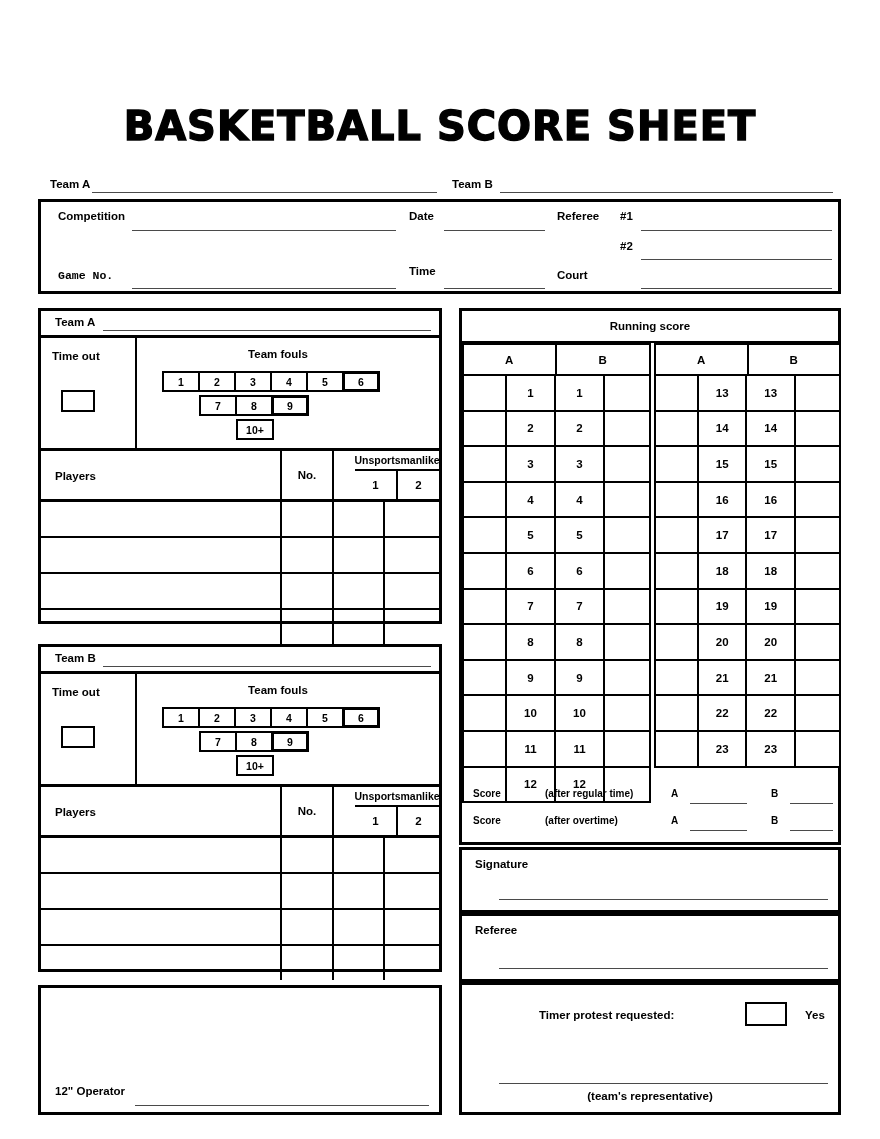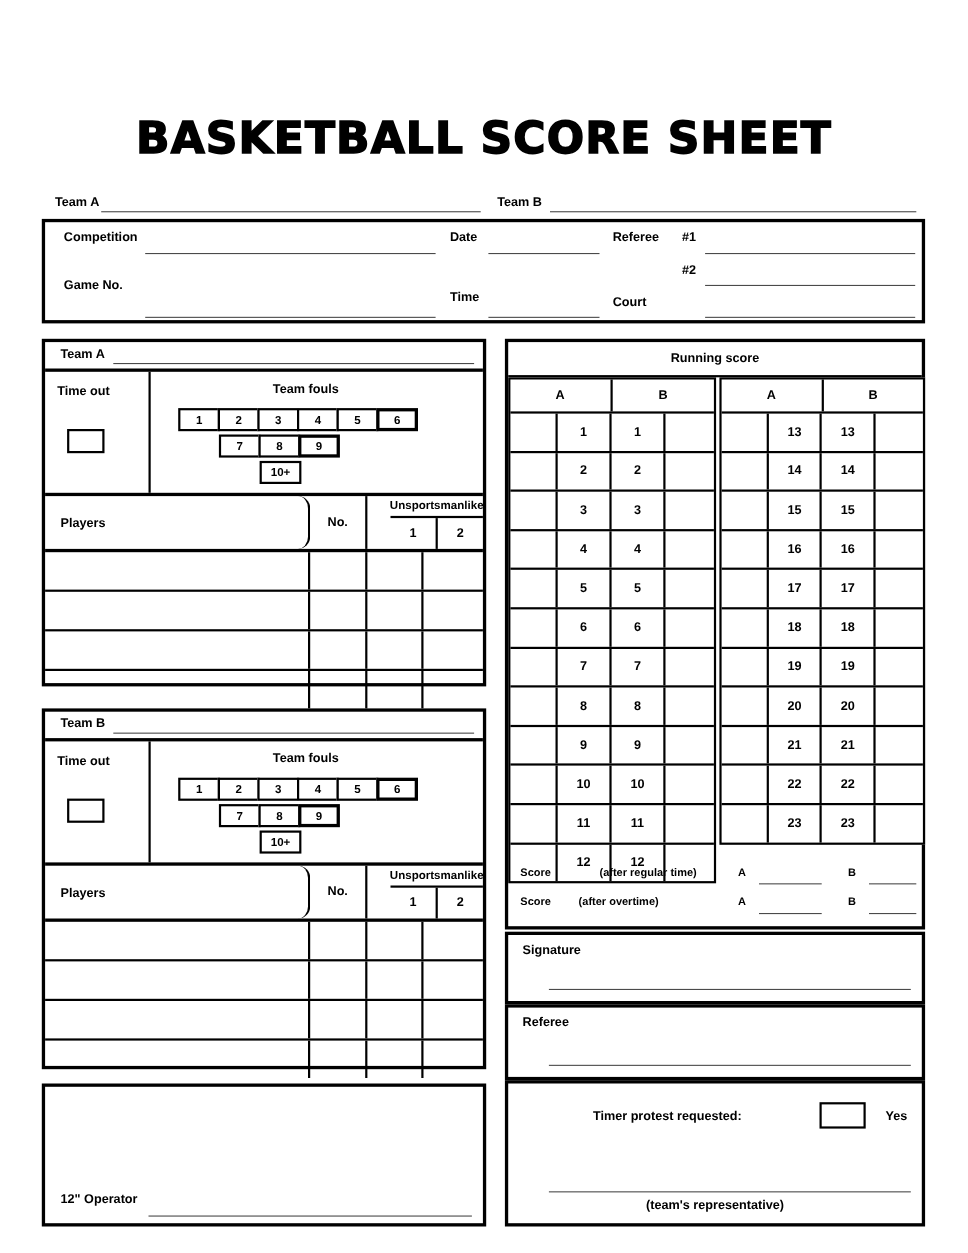--- a/index.html
+++ b/index.html
@@ -62,21 +62,21 @@
   }
   #hb-competition { left: 58px;  top: 211px; }
   #hb-competition-rule { left: 132px; top: 230px; width: 264px; }
   #hb-date { left: 409px; top: 211px; }
   #hb-date-rule { left: 444px; top: 230px; width: 101px; }
   #hb-referees { left: 557px; top: 211px; }
   #hb-ref1 { left: 620px; top: 211px; }
   #hb-ref1-rule { left: 641px; top: 230px; width: 191px; }
   #hb-ref2 { left: 620px; top: 241px; }
   #hb-ref2-rule { left: 641px; top: 259px; width: 191px; }
-  #hb-gameno { left: 58px;  top: 255px; }
+  #hb-gameno { left: 58px;  top: 270px; font-family: Liberation Mono, monospace; }
   #hb-gameno-rule { left: 132px; top: 288px; width: 264px; }
   #hb-time { left: 409px; top: 266px; }
   #hb-time-rule { left: 444px; top: 288px; width: 101px; }
   #hb-court { left: 557px; top: 270px; }
   #hb-court-rule { left: 641px; top: 288px; width: 191px; }
 
   
   .team-panel {
     position: absolute;
     left: 38px;
@@ -144,21 +144,21 @@
 
   
   .players-tbl {
     position: relative;
     font-size: 11.5px;
     font-weight: bold;
   }
   .players-head { position: relative; height: 48px; border-bottom: 3px solid #000; }
   .ph-players {
     position: absolute; left: 0; top: 0; bottom: 0; width: 241px;
-    border-right: 2.5px solid #000; box-sizing: border-box; border-radius: 11px;
+    border-right: 2.5px solid #000; box-sizing: border-box;
   }
   .ph-players span { position: absolute; left: 14px; top: 19px; }
   .ph-no {
     position: absolute; left: 241px; top: 0; bottom: 0; width: 52px;
     border-right: 2.5px solid #000; box-sizing: border-box;
     display: flex; align-items: center; justify-content: center;
   }
   .ph-unsp { position: absolute; left: 293px; right: 0; top: 0; bottom: 0; margin-left: 21px; }
   .ph-unsp-title {
     position: absolute; left: 0; right: 0; top: 0; height: 20px;
@@ -239,21 +239,21 @@
 
   
   .score-line { position: absolute; font-size: 10px; font-weight: bold; }
   #score-reg-label { left: 473px; top: 788px; }
   #score-reg-note  { left: 545px; top: 788px; }
   #score-reg-a     { left: 671px; top: 788px; }
   #score-reg-a-rule{ left: 690px; top: 803px; width: 57px; border-bottom: 1.6px solid #4a4a4a; }
   #score-reg-b     { left: 771px; top: 788px; }
   #score-reg-b-rule{ left: 790px; top: 803px; width: 43px; border-bottom: 1.6px solid #4a4a4a; }
   #score-ot-label  { left: 473px; top: 815px; }
-  #score-ot-note   { left: 526px; top: 815px; }
+  #score-ot-note   { left: 545px; top: 815px; }
   #score-ot-a      { left: 671px; top: 815px; }
   #score-ot-a-rule { left: 690px; top: 830px; width: 57px; border-bottom: 1.6px solid #4a4a4a; }
   #score-ot-b      { left: 771px; top: 815px; }
   #score-ot-b-rule { left: 790px; top: 830px; width: 43px; border-bottom: 1.6px solid #4a4a4a; }
 
   
   .sig-box {
     position: absolute;
     left: 459px;
     width: 382px;

